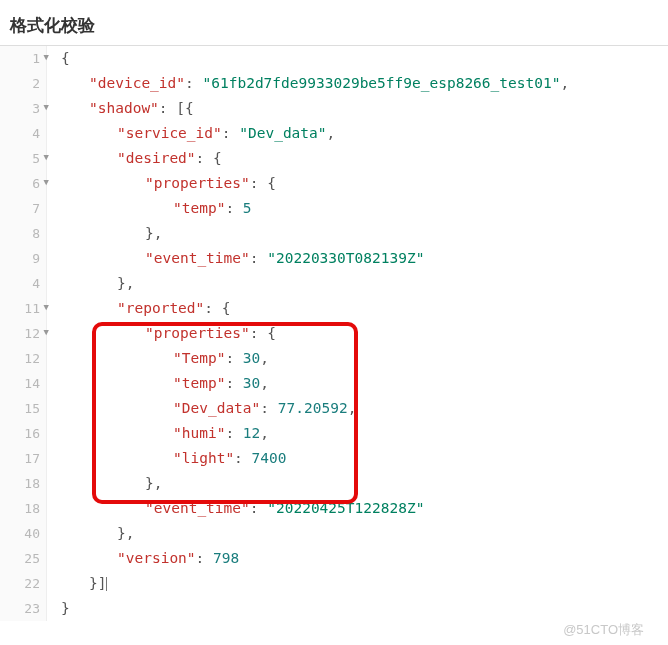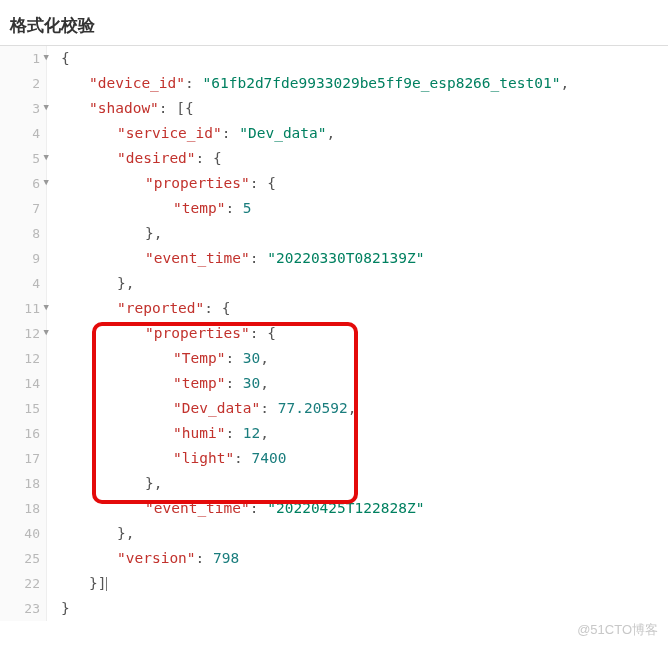--- a/index.html
+++ b/index.html
@@ -71,21 +71,21 @@
     position: absolute;
     border: 4px solid #e40a0a;
     border-radius: 10px;
     pointer-events: none;
     box-sizing: border-box;
   }
 
   .watermark {
     position: absolute;
     bottom: 6px;
-    right: 10px;
+    right: 24px;
     color: #c8c8c8;
     font-size: 13px;
   }
 </style>
 </head>
 <body>
 
 <div class="title">格式化校验</div>
 
 <div class="editor">

